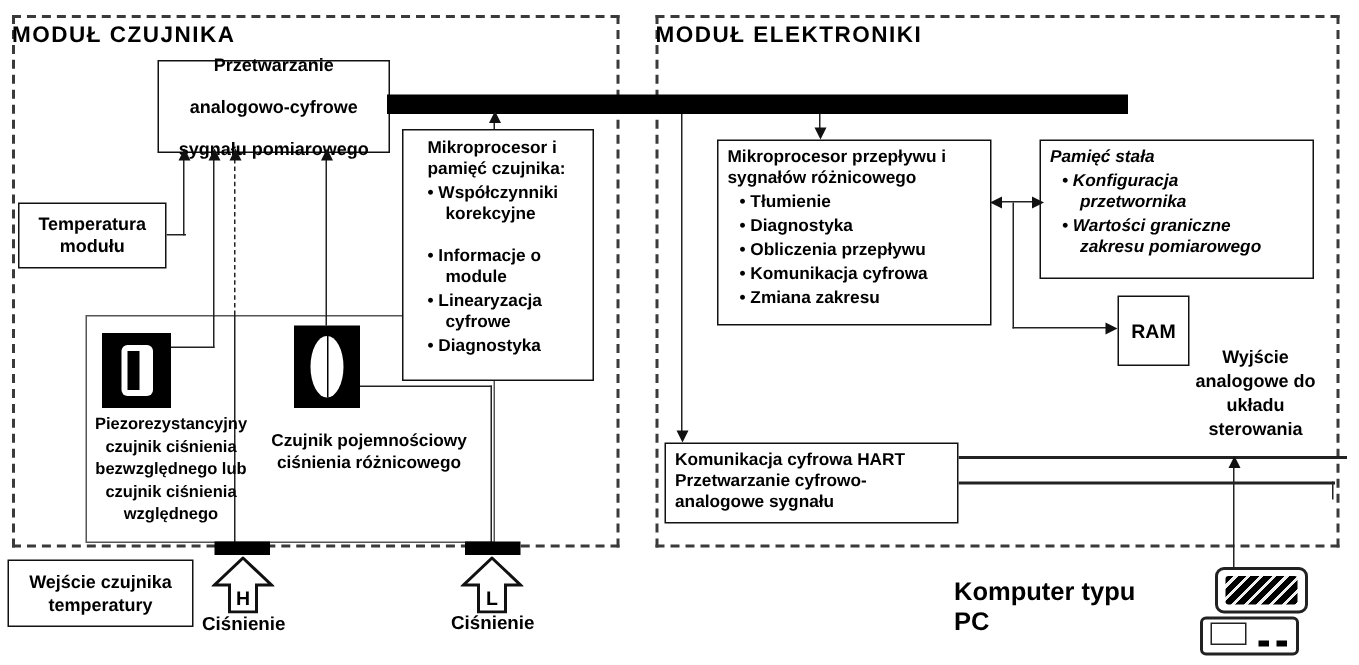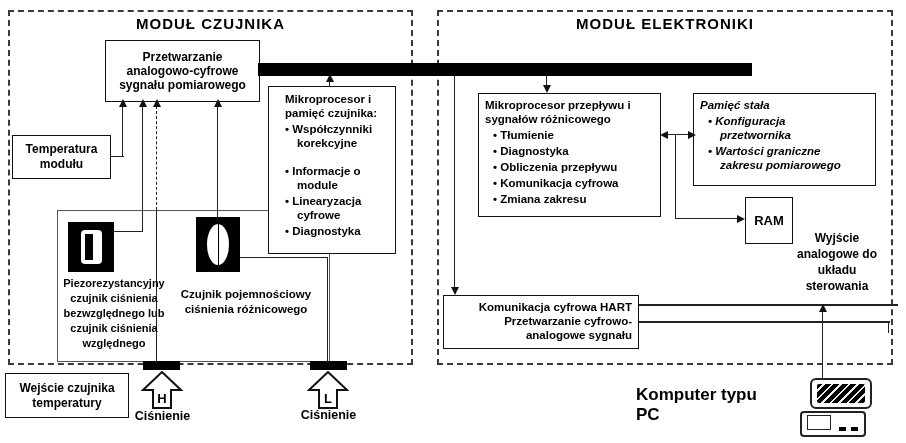--- a/index.html
+++ b/index.html
@@ -1,19 +1,19 @@
 <!DOCTYPE html>
 <html><head>
 <meta charset="utf-8">
 <style>
   html,body{margin:0;padding:0;background:#fff;}
   #stage{position:relative;width:906px;height:443px;background:#fff;
          font-family:"Liberation Sans",sans-serif;font-weight:700;color:#000;overflow:hidden;}
   .module{position:absolute;border:2px dashed #3a3a3a;box-sizing:border-box;background:transparent;}
-  .mtitle{position:absolute;text-align:center;font-size:15px;letter-spacing:1px;}
+  .mtitle{position:absolute;text-align:left;font-size:15px;letter-spacing:1px;}
   .box{position:absolute;border:1.6px solid #111;background:#fff;box-sizing:border-box;z-index:3;}
   .center{display:flex;flex-direction:column;align-items:center;justify-content:center;text-align:center;}
   .txt{position:absolute;z-index:3;}
   .vline{position:absolute;width:0;border-left:1.6px solid #222;z-index:2;}
   .hline{position:absolute;height:0;border-top:1.6px solid #222;z-index:2;}
   .vdash{border-left-style:dashed;}
   .bus{position:absolute;background:#000;z-index:4;}
   .ah{position:absolute;width:0;height:0;z-index:4;}
   .ah-up{border-left:4px solid transparent;border-right:4px solid transparent;border-bottom:8px solid #111;}
   .ah-down{border-left:4px solid transparent;border-right:4px solid transparent;border-top:8px solid #111;}
@@ -32,21 +32,21 @@
 <div id="stage">
 
   <div class="module" style="left:8px;top:10px;width:405px;height:355px;"></div>
   <div class="module" style="left:437px;top:10px;width:456px;height:355px;"></div>
 
   <div class="mtitle" style="left:8px;top:15px;width:405px;">MODUŁ CZUJNIKA</div>
   <div class="mtitle" style="left:437px;top:15px;width:456px;">MODUŁ ELEKTRONIKI</div>
 
   <div class="bus" style="left:258px;top:63px;width:494px;height:13px;"></div>
 
-  <div class="box center line-block" style="left:105px;top:40px;width:155px;height:62px;font-size:12px;">
+  <div class="box center line-block" style="left:105px;top:40px;width:155px;height:62px;font-size:12px;gap:14px;">
     <span>Przetwarzanie</span>
     <span>analogowo-cyfrowe</span>
     <span>sygnału pomiarowego</span>
   </div>
 
   <div class="box" style="left:268px;top:86px;width:128px;height:168px;font-size:11.5px;padding:5px 16px;line-height:14px;">
     <div>Mikroprocesor i pamięć czujnika:</div>
     <ul class="bullets">
       <li style="max-width:100px;">Współczynniki korekcyjne</li>
       <li style="max-width:72px;margin-top:14px;">Informacje o module</li>
@@ -137,21 +137,21 @@
   <div class="ah ah-right" style="left:688px;top:131px;"></div>
 
   <div class="vline" style="left:675px;top:135px;height:84px;"></div>
   <div class="hline" style="left:675px;top:218px;width:63px;"></div>
   <div class="ah ah-right" style="left:737px;top:215px;"></div>
 
   <div class="box center" style="left:745px;top:197px;width:48px;height:47px;font-size:13px;">RAM</div>
 
   <div class="txt" style="left:795px;top:230px;width:84px;text-align:center;font-size:12px;line-height:16px;">Wyjście analogowe do układu sterowania</div>
 
-  <div class="box line-block" style="left:443px;top:295px;width:196px;height:54px;font-size:11.5px;padding:4px 6px;text-align:right;">
+  <div class="box line-block" style="left:443px;top:295px;width:196px;height:54px;font-size:11.5px;padding:4px 6px;">
     <span>Komunikacja cyfrowa HART</span>
     <span>Przetwarzanie cyfrowo-</span>
     <span>analogowe sygnału</span>
   </div>
 
   <div class="vline" style="left:454px;top:76px;height:212px;"></div>
   <div class="ah ah-down" style="left:451px;top:287px;"></div>
 
   <div class="hline" style="left:639px;top:304px;width:259px;border-top-width:2px;"></div>
   <div class="hline" style="left:639px;top:321px;width:251px;border-top-width:2px;"></div>

